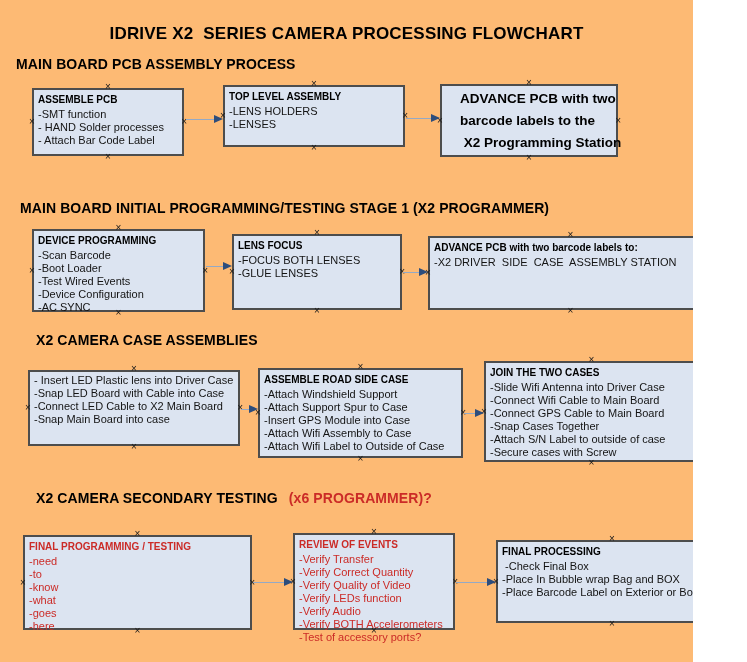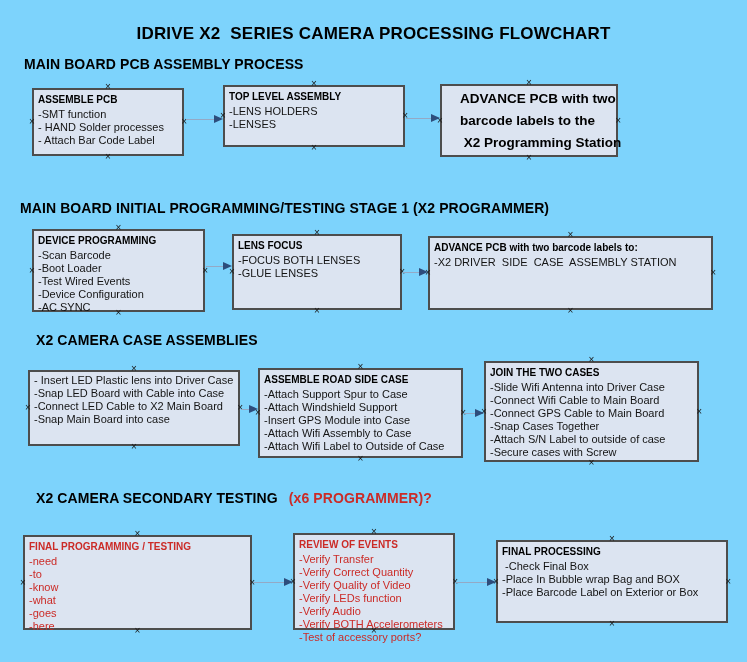--- a/index.html
+++ b/index.html
@@ -1,21 +1,21 @@
 <!DOCTYPE html>
 <html style="--fill: #dce4f1; --border: #4d4d4d; --red: #cb2b27; --aline: #94a9c5; --ahead: #2d4d7c; --ink: #141414;"><head>
 <meta charset="utf-8">
 <style>
   :root{
     --fill:#dce4f1; --border:#4d4d4d; --red:#cb2b27;
     --aline:#94a9c5; --ahead:#2d4d7c; --ink:#141414;
   }
   html,body{margin:0;padding:0;background:#ffffff;}
   .canvas{
-    position:relative;width:747px;height:662px;background:#7dd3fc;
+    position:relative;width:693px;height:662px;background:#fdba74;
     font-family:"Liberation Sans","DejaVu Sans",sans-serif;color:var(--ink);
     overflow:hidden;
   }
   .title{
     position:absolute;left:0;right:0;top:24px;text-align:center;
     font-size:17px;font-weight:bold;color:#000;white-space:pre;letter-spacing:.2px;
   }
   .sec-h{
     position:absolute;font-size:14px;font-weight:bold;color:#000;white-space:pre;letter-spacing:.1px;
   }
@@ -53,21 +53,21 @@
     border-top:4.5px solid transparent;border-bottom:4.5px solid transparent;
   }
 </style>
 </head>
 <body>
 
 <div class="canvas">
 
   <div class="title">IDRIVE X2  SERIES CAMERA PROCESSING FLOWCHART</div>
 
-  <div class="sec-h" style="left:24px;top:56px;"><span>MAIN BOARD PCB ASSEMBLY PROCESS</span></div>
+  <div class="sec-h" style="left:16px;top:56px;"><span>MAIN BOARD PCB ASSEMBLY PROCESS</span></div>
   <div class="sec-h" style="left:20px;top:200px;"><span>MAIN BOARD INITIAL PROGRAMMING/TESTING STAGE 1 (X2 PROGRAMMER)</span></div>
   <div class="sec-h" style="left:36px;top:332px;"><span>X2 CAMERA CASE ASSEMBLIES</span></div>
   <div class="sec-h" style="left:36px;top:490px;"><span>X2 CAMERA SECONDARY TESTING </span><span class="red-part">(x6 PROGRAMMER)?</span></div>
 
   <div class="box" style="left:32px;top:88px;width:152px;height:68px;">
     <div class="box-title">ASSEMBLE PCB</div>
     <ul class="box-items">
         <li>-SMT function</li>
         <li>- HAND Solder processes</li>
         <li>- Attach Bar Code Label</li>
@@ -144,22 +144,22 @@
         <li>-Snap Main Board into case</li>
       </ul>
   <span class="h h-t">×</span>
       <span class="h h-b">×</span>
       <span class="h h-l">×</span>
       <span class="h h-r">×</span>
     </div>
   <div class="box" style="left:258px;top:368px;width:205px;height:90px;">
     <div class="box-title">ASSEMBLE ROAD SIDE CASE</div>
     <ul class="box-items">
+        <li>-Attach Windshield Support</li>
         <li>-Attach Support Spur to Case</li>
-        <li>-Attach Windshield Support</li>
         <li>-Insert GPS Module into Case</li>
         <li>-Attach Wifi Assembly to Case</li>
         <li>-Attach Wifi Label to Outside of Case</li>
       </ul>
   <span class="h h-t">×</span>
       <span class="h h-b">×</span>
       <span class="h h-l">×</span>
       <span class="h h-r">×</span>
     </div>
   <div class="box" style="left:484px;top:361px;width:215px;height:101px;">

